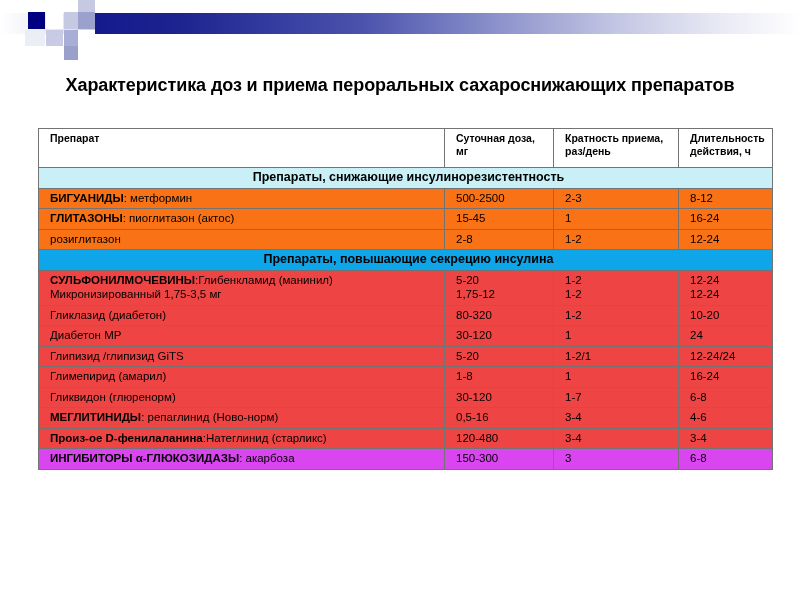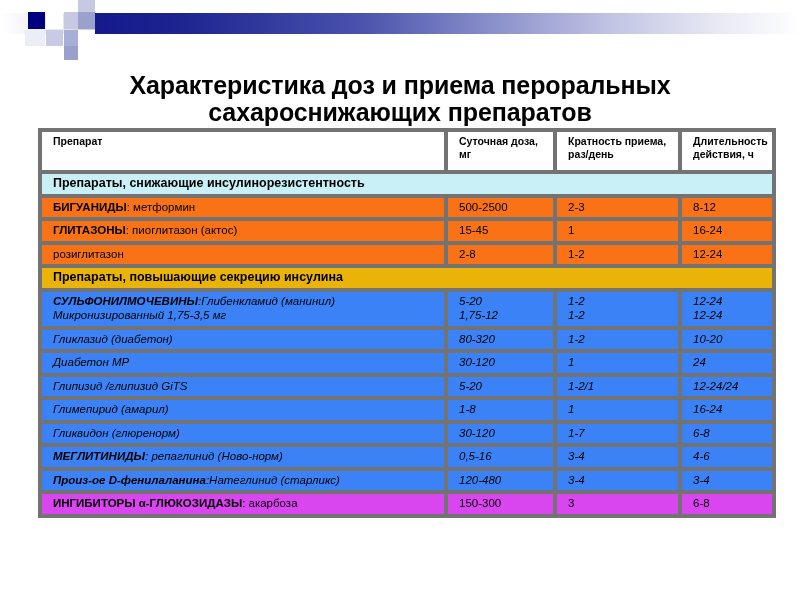--- a/index.html
+++ b/index.html
@@ -54,21 +54,21 @@
   .sq12{ left: 78px;  top: 30px; width: 17px; height: 16px; background: #ffffff; }
   .sq13{ left: 95px;  top: 0px;  width: 17px; height: 13px; background: #ffffff; }
 
   
   .slide-title {
     position: absolute;
     top: 72px;
     left: 40px;
     width: 720px;
     text-align: center;
-    font-size: 25px;
+    font-size: 18px;
     font-weight: bold;
     line-height: 27px;
     color: #000000;
     letter-spacing: -0.1px;
   }
 
   
   .tbl-wrap {
     position: absolute;
     left: 38px;
@@ -77,53 +77,53 @@
   }
   table.drug {
     border-collapse: collapse;
     width: 734px;
     table-layout: fixed;
     border: 1.5px solid #000;
     font-size: 11.5px;
     color: #000;
   }
   table.drug td {
-    border: 4px solid #737373;
+    border: 1px solid #737373;
     padding: 2px 5px 3px 11px;
     vertical-align: top;
     line-height: 14.5px;
   }
   col.c1 { width: 406px; }
   col.c2 { width: 109px; }
   col.c3 { width: 125px; }
   col.c4 { width: 94px; }
 
   tr.hdr td {
     background: #ffffff;
     font-weight: bold;
     font-size: 10.5px;
     height: 32px;
     line-height: 13px;
     padding-top: 3px;
   }
   tr.hdr td.c-first { font-weight: bold; }
 
   td.section {
-    text-align: left;
+    text-align: center;
     font-weight: bold;
     font-size: 12.5px;
     padding-top: 3px;
     padding-bottom: 4px;
   }
   tr.sec-cyan td.section { background: #c9f0f7; }
-  tr.sec-green td.section { background: #eab308; }
+  tr.sec-green td.section { background: #0ea5e9; }
   tr.sec-yellow td.section { background: #f9f29b; }
 
   tr.cyan td { background: #f97316; }
-  tr.green td { background: #3b82f6; font-style: italic; }
+  tr.green td { background: #ef4444; }
   tr.yellow td { background: #d946ef; }
 
   td .bold { font-weight: bold; }
   .two-line { line-height: 15px; }
 </style>
 </head>
 <body>
 
 <div class="deco">
   <div class="grad-bar-left"></div>

